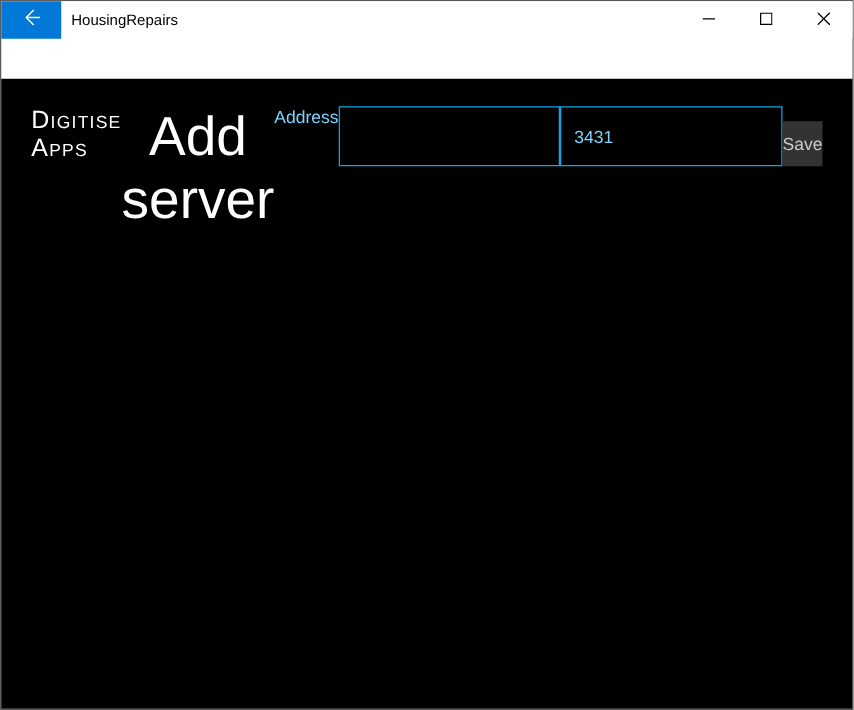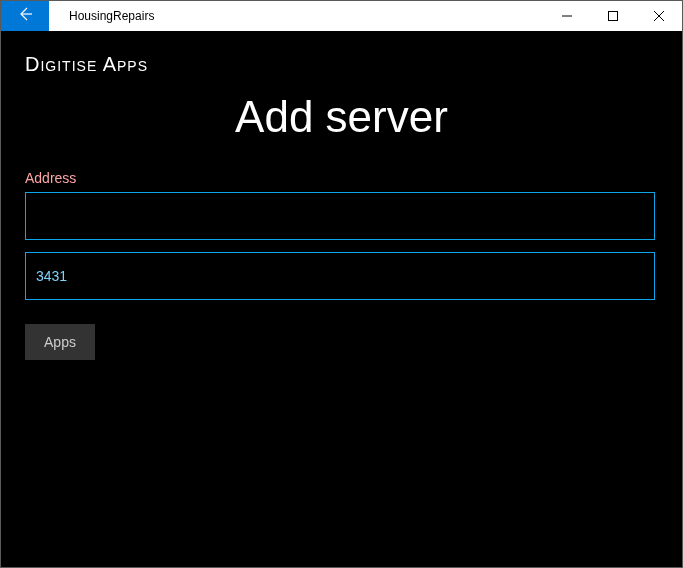--- a/index.html
+++ b/index.html
@@ -39,21 +39,21 @@
       cursor: pointer;
     }
     .back-button svg {
       width: 16px;
       height: 16px;
     }
     .title-text {
       flex: 1;
       display: flex;
       align-items: center;
-      padding-left: 20px;
+      padding-left: 8px;
       font-size: 12px;
       color: #000;
     }
     .window-controls {
       display: flex;
       align-items: stretch;
     }
     .win-ctrl {
       width: 46px;
       display: flex;
@@ -64,39 +64,40 @@
     .win-ctrl svg {
       width: 10px;
       height: 10px;
     }
     .content {
       flex: 1;
       background: #000;
       color: #fff;
       padding: 22px 24px;
       display: flex;
-      flex-direction: column;
+      flex-direction: row;
+      margin-top: 32px;
     }
     .brand {
       font-size: 20px;
       font-variant: small-caps;
       letter-spacing: 1px;
       margin-bottom: 16px;
       font-weight: 400;
     }
     .page-title {
       font-size: 44px;
       font-weight: 300;
       margin-bottom: 28px;
       text-align: center;
     }
     .field-label {
       font-size: 14px;
       margin-bottom: 6px;
-      color: #fca5a5;
+      color: #7dd3fc;
     }
     .field-input {
       width: 100%;
       max-width: 630px;
       height: 48px;
       background: #000;
       border: 1px solid #0ea5e9;
       color: #7dd3fc;
       padding: 0 10px;
       font-size: 14px;
@@ -158,15 +159,15 @@
 
   <div class="content">
     <div class="brand">Digitise Apps</div>
     <div class="page-title">Add server</div>
 
     <div class="field-label">Address</div>
     <input type="text" class="field-input" value="" style="">
 
     <input type="text" class="field-input" value="3431" style="">
 
-    <button class="save-button">Apps</button>
+    <button class="save-button">Save</button>
   </div>
 </div>
 
 </body></html>

